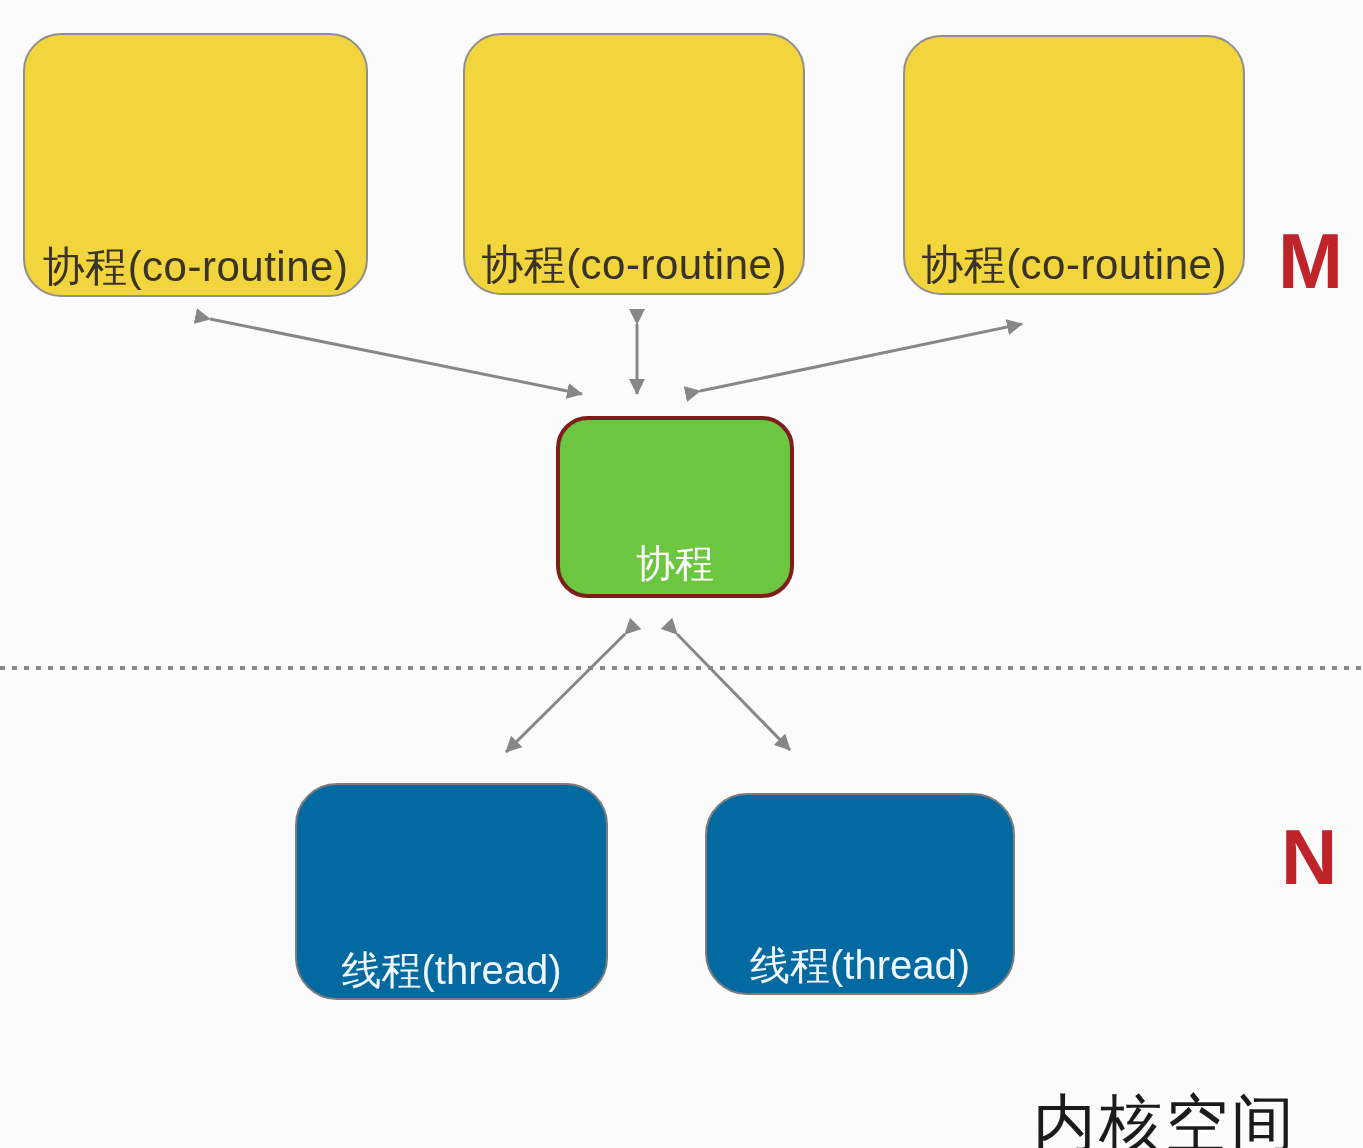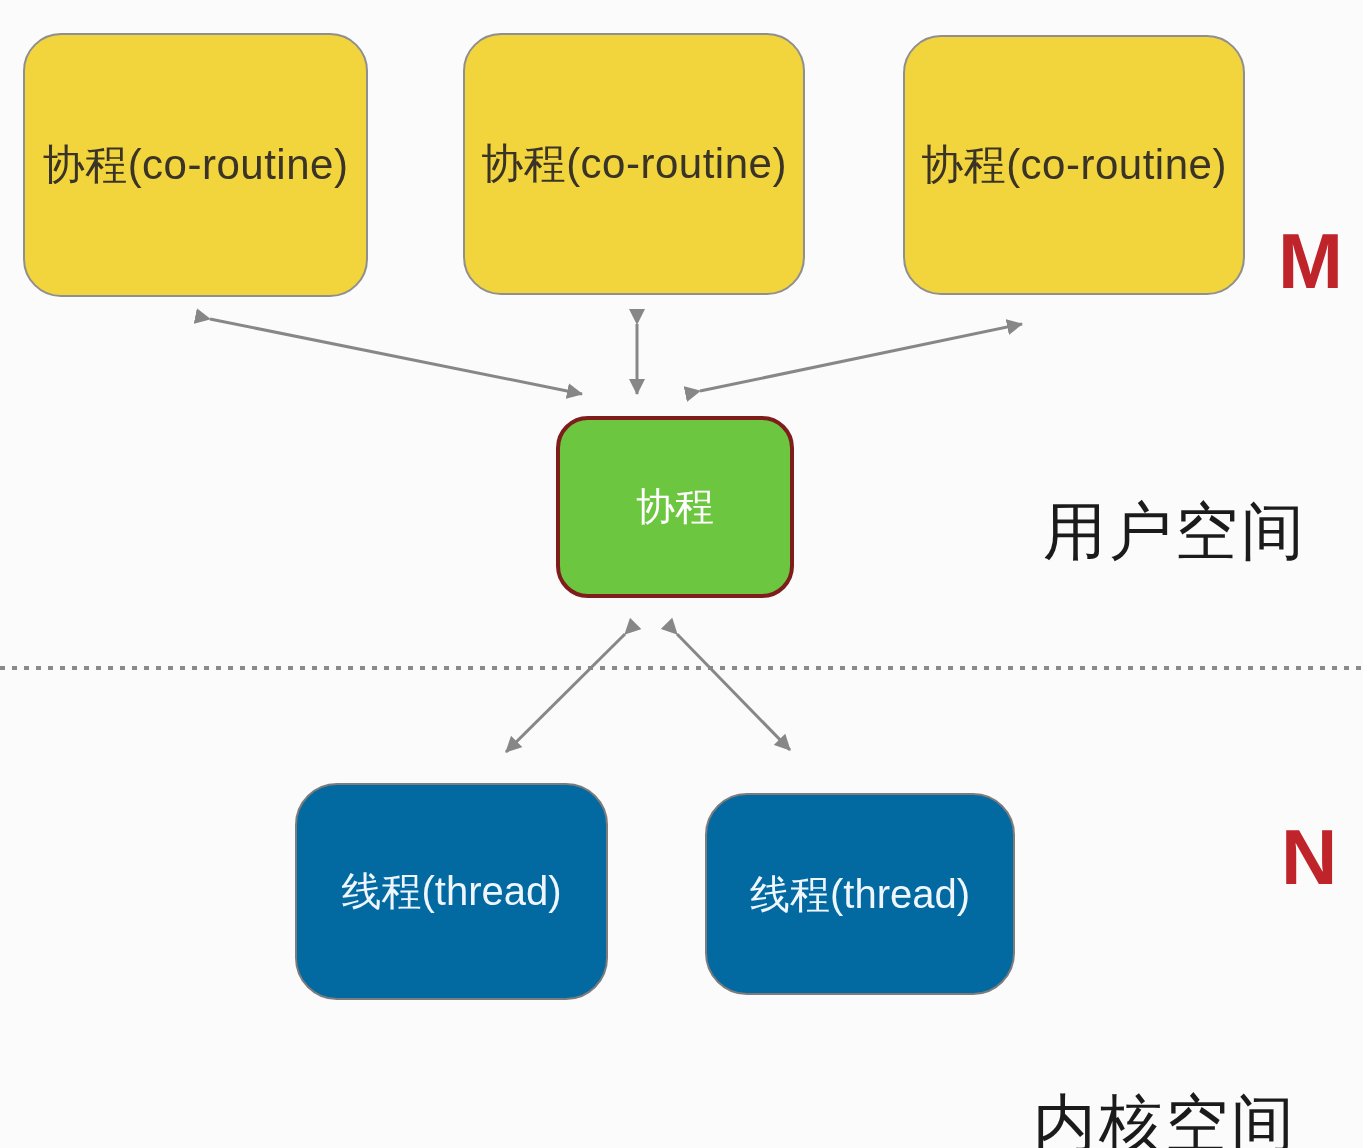--- a/index.html
+++ b/index.html
@@ -17,21 +17,21 @@
   }
   .arrow-layer {
     position: absolute;
     left: 0; top: 0;
     width: 1363px; height: 1148px;
     z-index: 1;
   }
   .box {
     position: absolute;
     display: flex;
-    align-items: center;
+    align-items: flex-end;
     justify-content: center;
     text-align: center;
     box-sizing: border-box;
     z-index: 2;
   }
   .box-coroutine {
     width: 345px;
     height: 264px;
     background: #f2d53c;
     border: 2px solid #8f8f8f;
@@ -116,16 +116,15 @@
   <div class="box box-thread" style="left:295px; top:783px; width:313px; height:217px;">
     <span>线程(thread)</span>
   </div>
   <div class="box box-thread" style="left:705px; top:793px; width:310px; height:202px;">
     <span>线程(thread)</span>
   </div>
 
   <div class="side-letter" style="left:1278px; top:222px;">M</div>
   <div class="side-letter" style="left:1281px; top:818px;">N</div>
 
-  <div class="space-label" style="left:1043px; top:500px;">用户空间</div>
   <div class="space-label" style="left:1033px; top:1092px;">内核空间</div>
 
 </div>
 
 </body></html>

